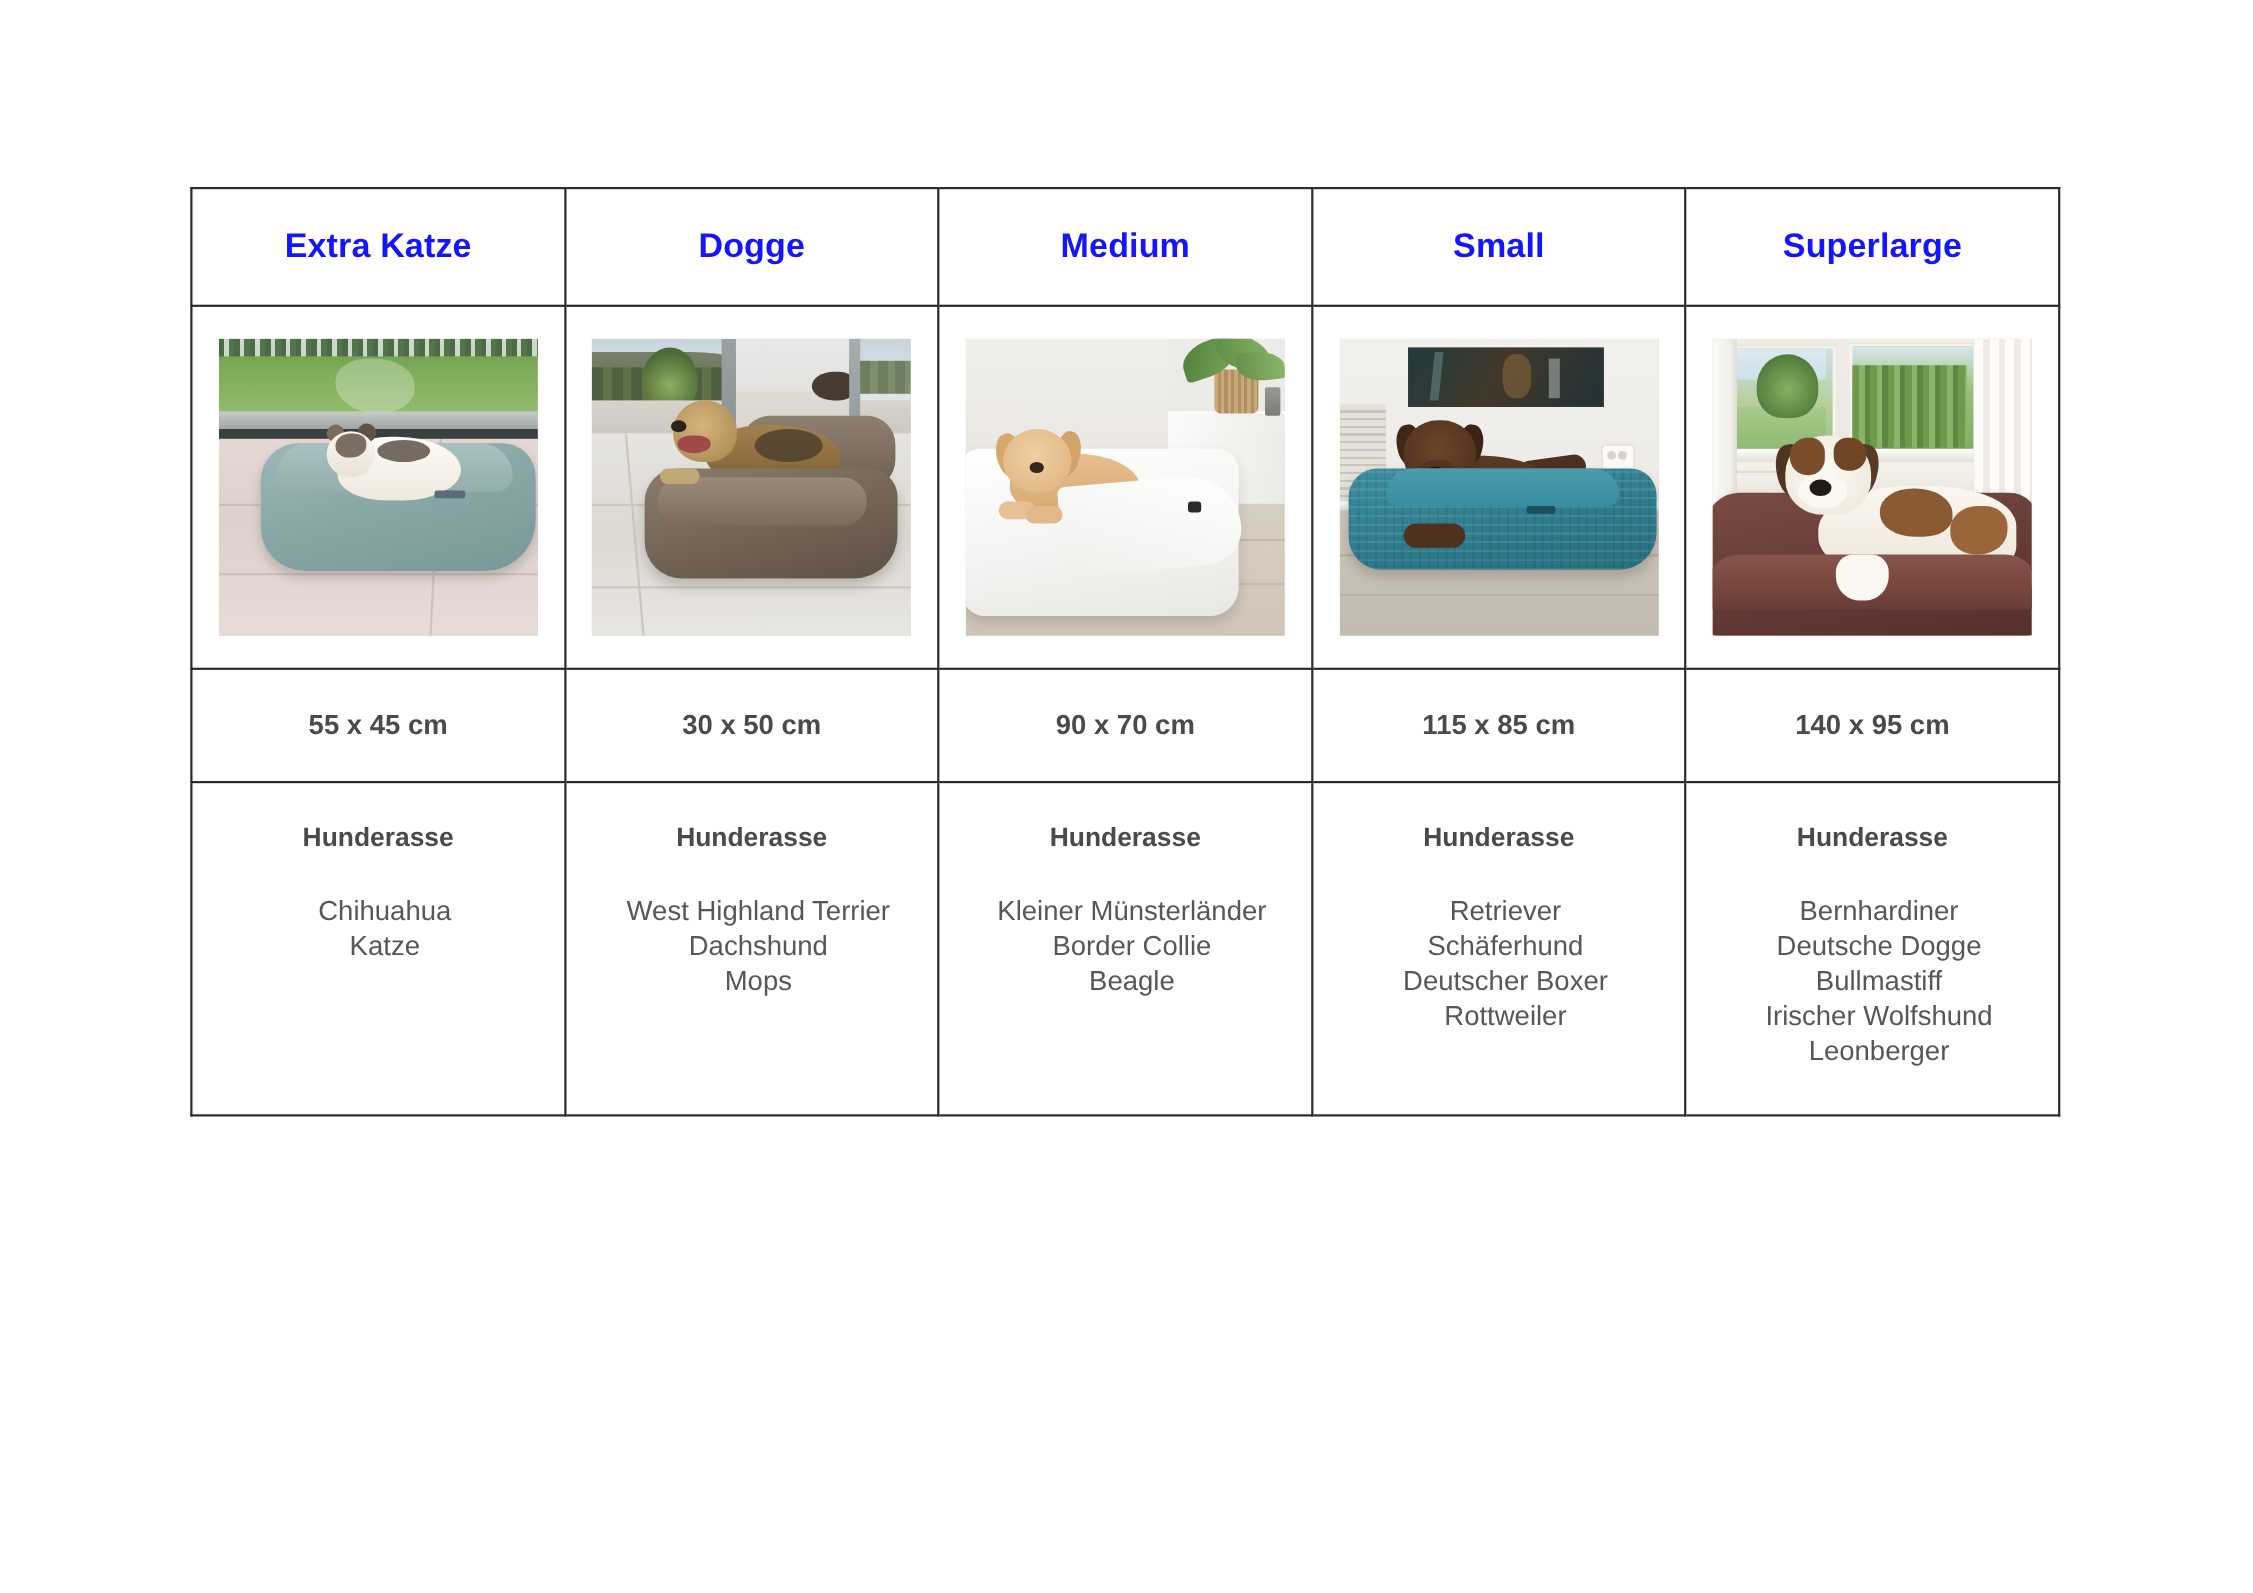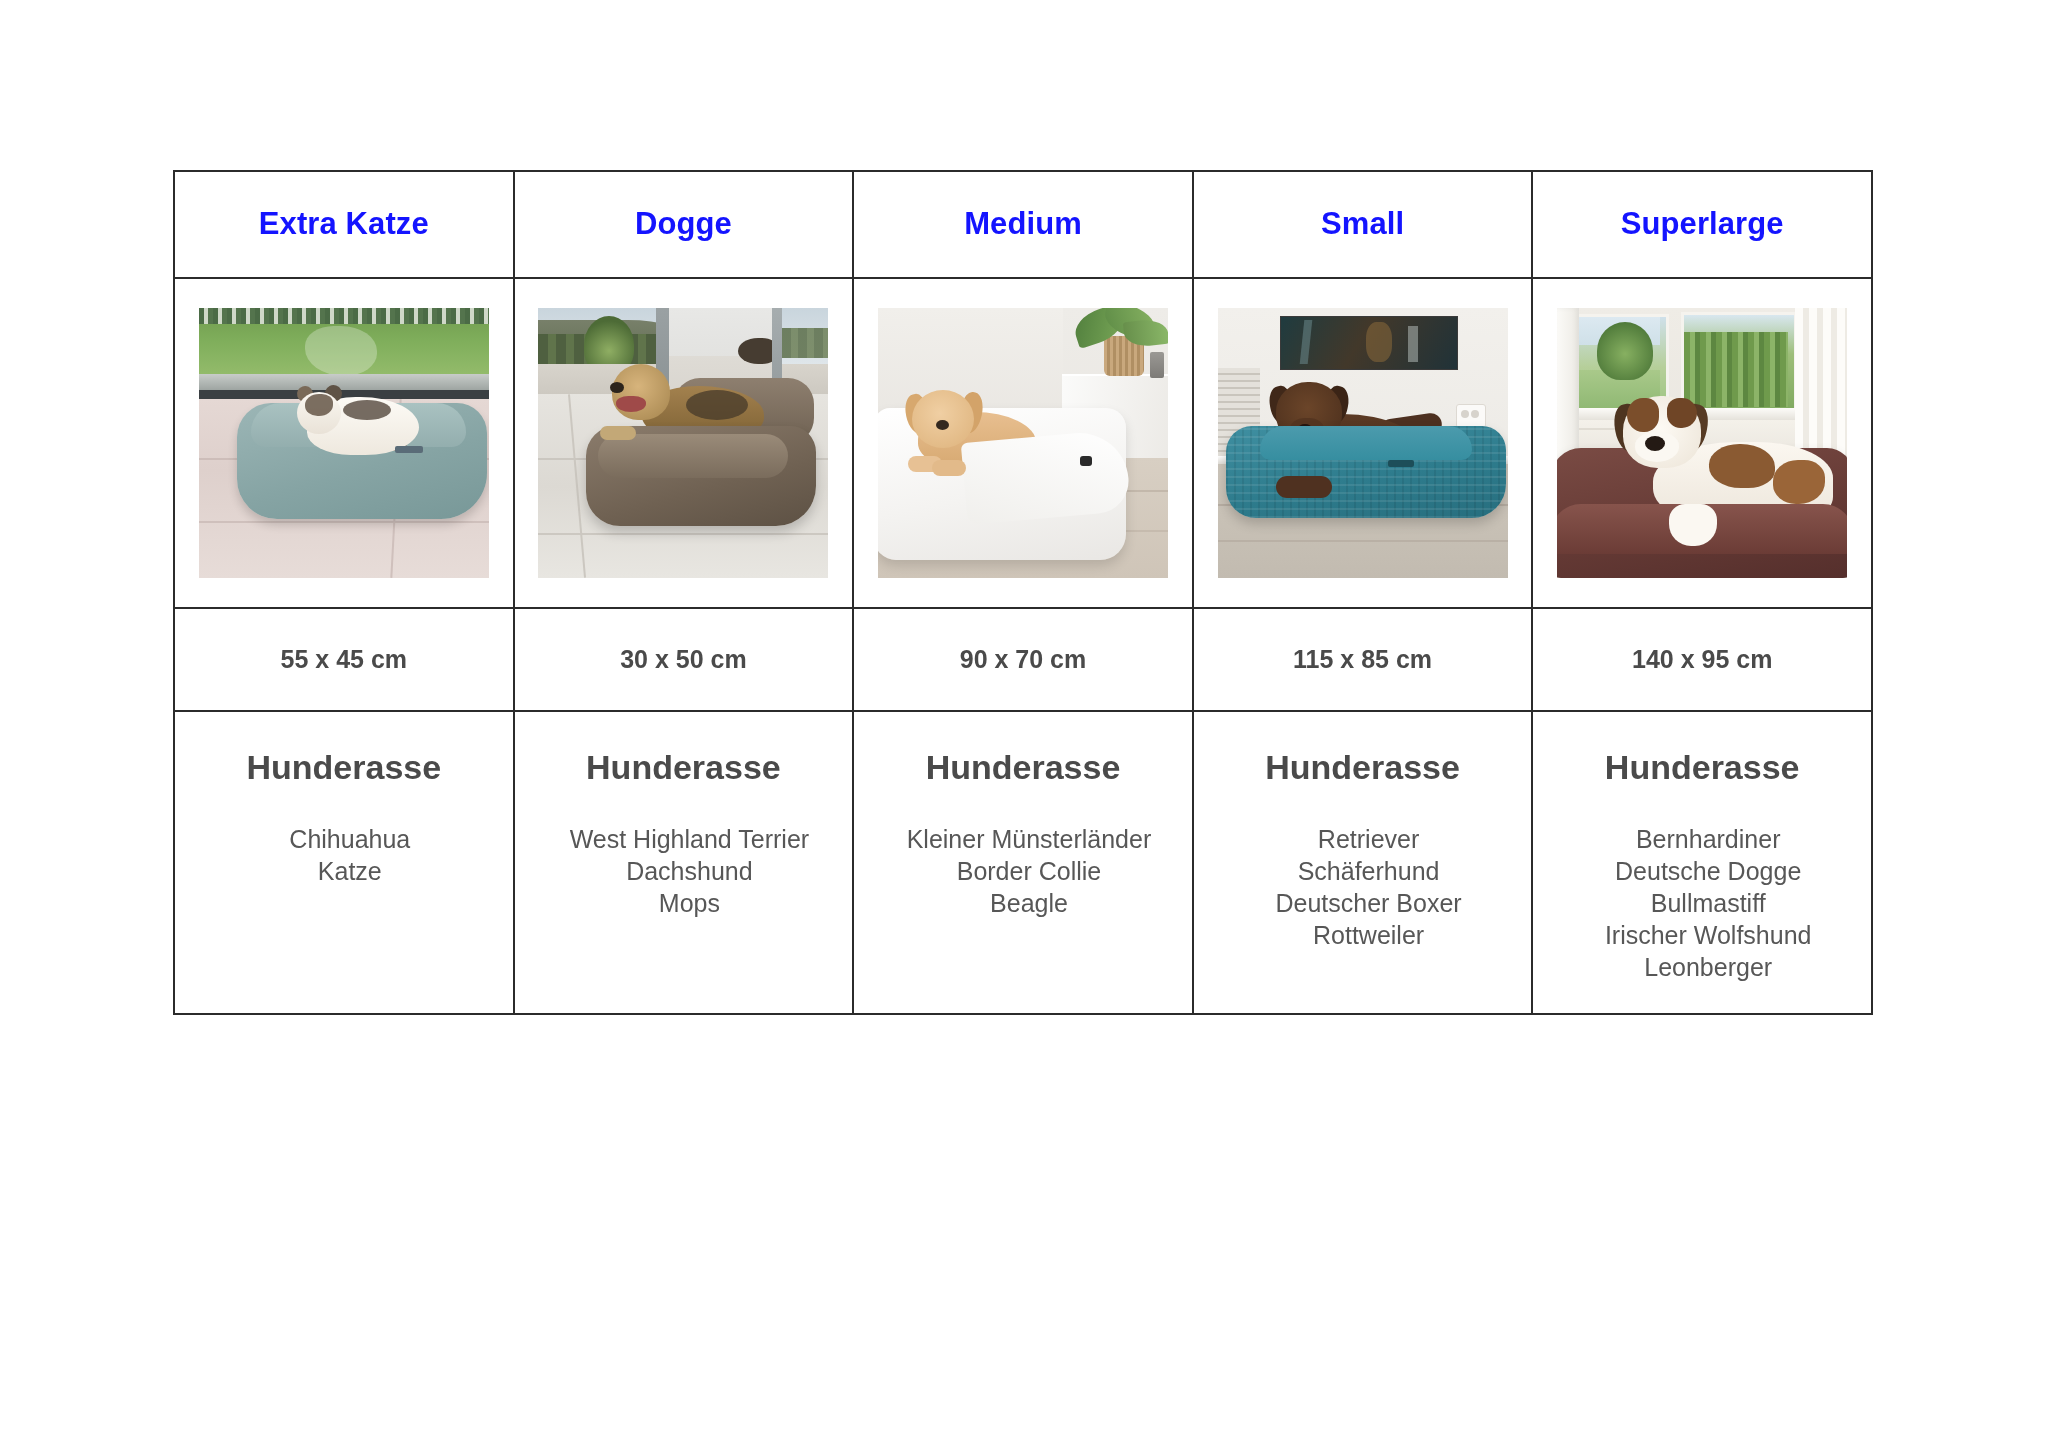--- a/index.html
+++ b/index.html
@@ -78,21 +78,21 @@
     height: 301px;
     vertical-align: top;
   }
   .breeds-cell {
     padding-top: 36px;
     text-align: center;
   }
   .breeds-title {
     color: #4a4a4a;
     font-weight: bold;
-    font-size: 34px;
+    font-size: 24px;
     margin-bottom: 36px;
   }
   .breeds-list {
     list-style: none;
     margin: 0;
     padding: 0;
   }
   .breeds-list li {
     color: #575757;
     font-size: 25px;

